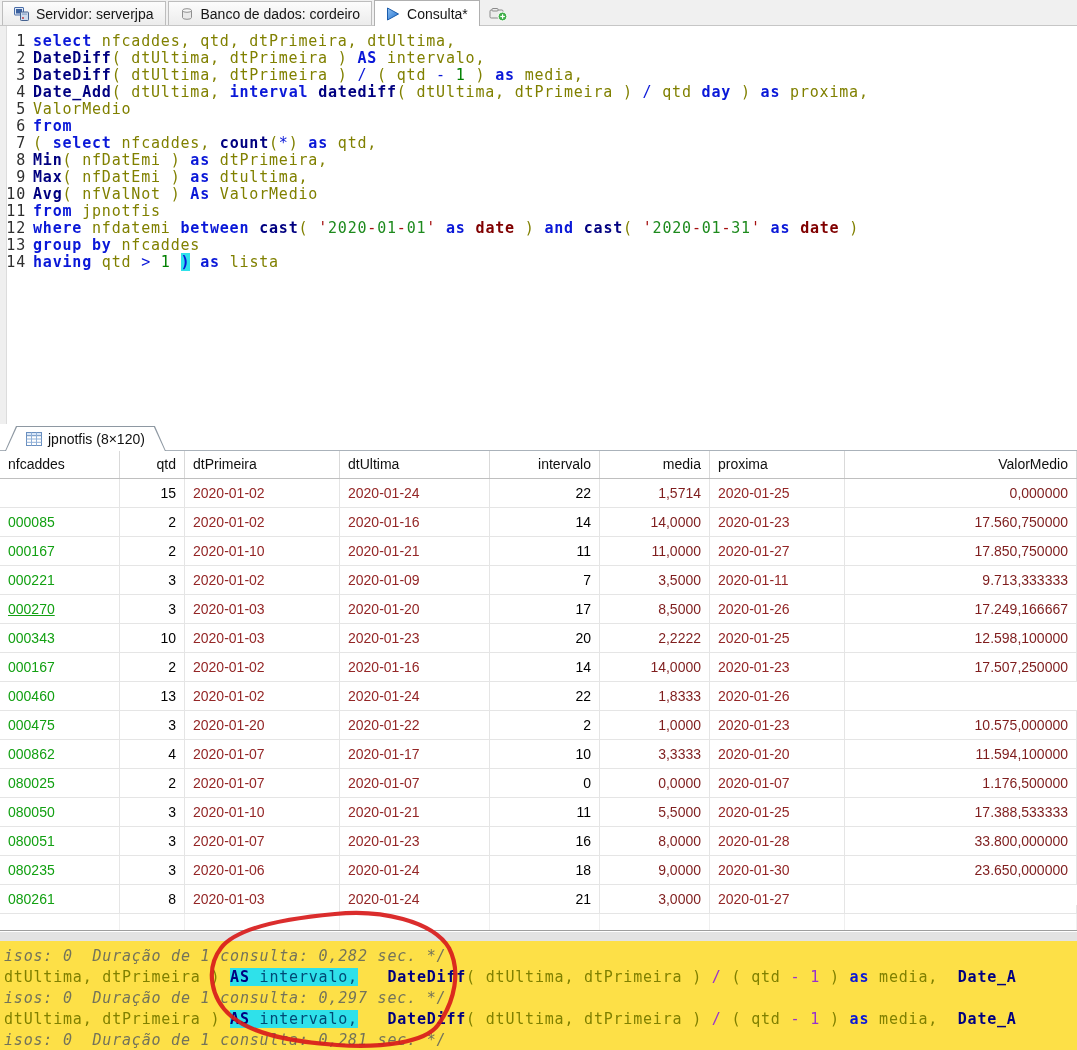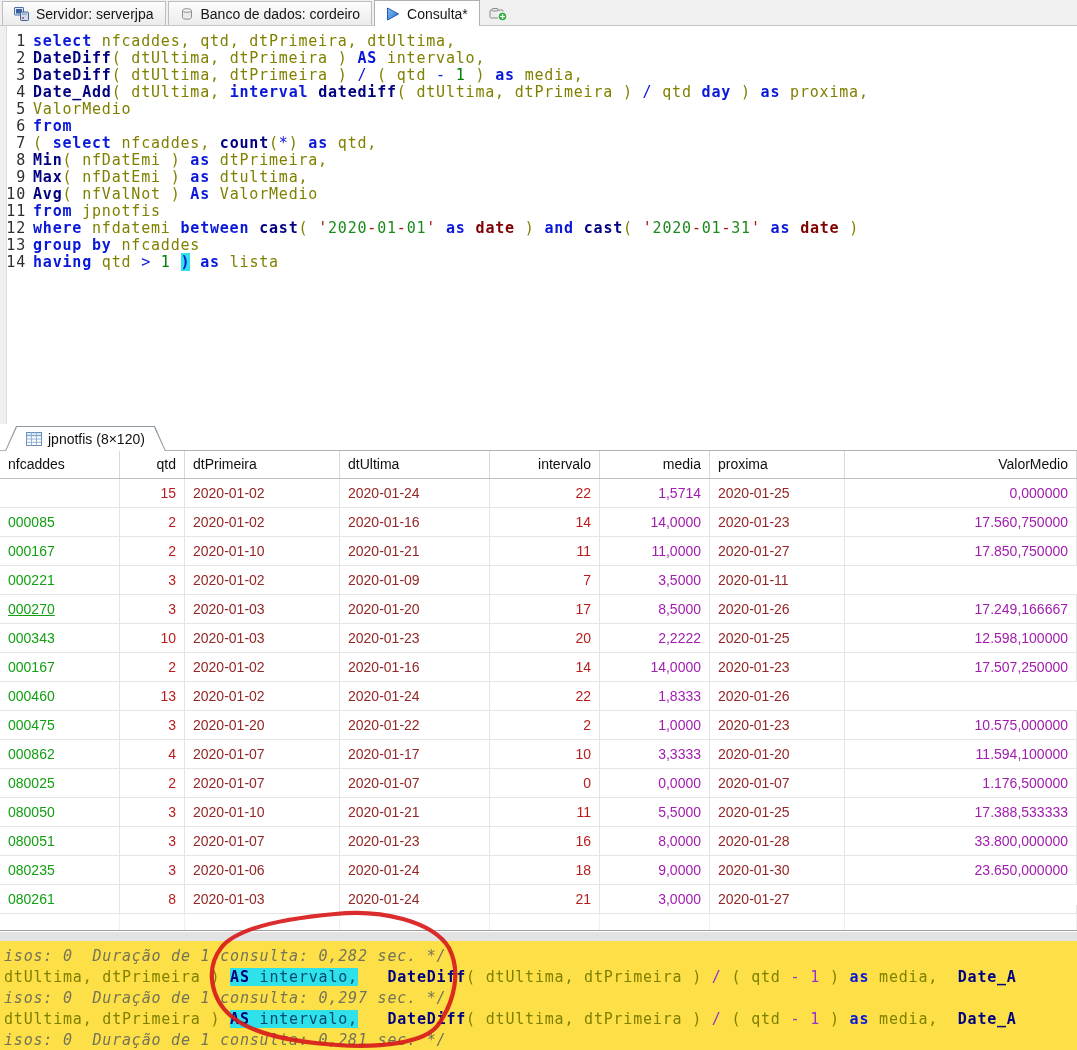--- a/index.html
+++ b/index.html
@@ -52,23 +52,23 @@
 
   
   .grid-head{display:flex;height:28px;background:#fff;border-bottom:1px solid #bfbfbf;box-sizing:border-box;}
   .hcell{box-sizing:border-box;padding:0 8px;line-height:26px;border-right:1px solid #d9d9d9;
          font-size:14px;color:#101010;overflow:hidden;white-space:pre;flex:none;}
   .grow{display:flex;height:29px;border-bottom:1px solid #e5e5e5;box-sizing:border-box;}
   .gcell{box-sizing:border-box;padding:0 8px;line-height:28px;border-right:1px solid #e5e5e5;
          font-size:14px;overflow:hidden;white-space:pre;flex:none;}
   .a-right{text-align:right;}
   .t-text{color:#12a012;}
-  .t-int{color:#b91c1c;}
+  .t-int{color:#000000;}
   .t-date{color:#942626;}
-  .t-real{color:#a21caf;}
+  .t-real{color:#7f1d1d;}
   .grow.filler{height:16px;border-bottom:none;}
   .grow.filler .gcell{border-right:1px solid #efefef;}
 
   
   .splitter{height:10px;background:#e3e3e3;border-top:1px solid #9e9e9e;box-shadow:inset 0 1px 0 #ffffff;}
 
   
   .log{height:110px;background:#fde047;overflow:hidden;padding:5px 0 0 4px;box-sizing:border-box;
        font-family:"DejaVu Sans Mono",monospace;font-size:15px;letter-spacing:0.8px;}
   .log-line{height:21px;line-height:21px;white-space:pre;}
@@ -212,20 +212,21 @@
           <div class="gcell a-right t-real" style="width: 232px;">17.850,750000</div>
         </div>
         <div class="grow">
           <div class="gcell a-left t-text" style="width: 120px;">000221</div>
           <div class="gcell a-right t-int" style="width: 65px;">3</div>
           <div class="gcell a-left t-date" style="width: 155px;">2020-01-02</div>
           <div class="gcell a-left t-date" style="width: 150px;">2020-01-09</div>
           <div class="gcell a-right t-int" style="width: 110px;">7</div>
           <div class="gcell a-right t-real" style="width: 110px;">3,5000</div>
           <div class="gcell a-left t-date" style="width: 135px;">2020-01-11</div>
+          <div class="gcell a-right t-real" style="width: 232px;">9.713,333333</div>
         </div>
         <div class="grow">
           <div class="gcell a-left t-text" style="width: 120px; text-decoration: underline;">000270</div>
           <div class="gcell a-right t-int" style="width: 65px;">3</div>
           <div class="gcell a-left t-date" style="width: 155px;">2020-01-03</div>
           <div class="gcell a-left t-date" style="width: 150px;">2020-01-20</div>
           <div class="gcell a-right t-int" style="width: 110px;">17</div>
           <div class="gcell a-right t-real" style="width: 110px;">8,5000</div>
           <div class="gcell a-left t-date" style="width: 135px;">2020-01-26</div>
           <div class="gcell a-right t-real" style="width: 232px;">17.249,166667</div>

